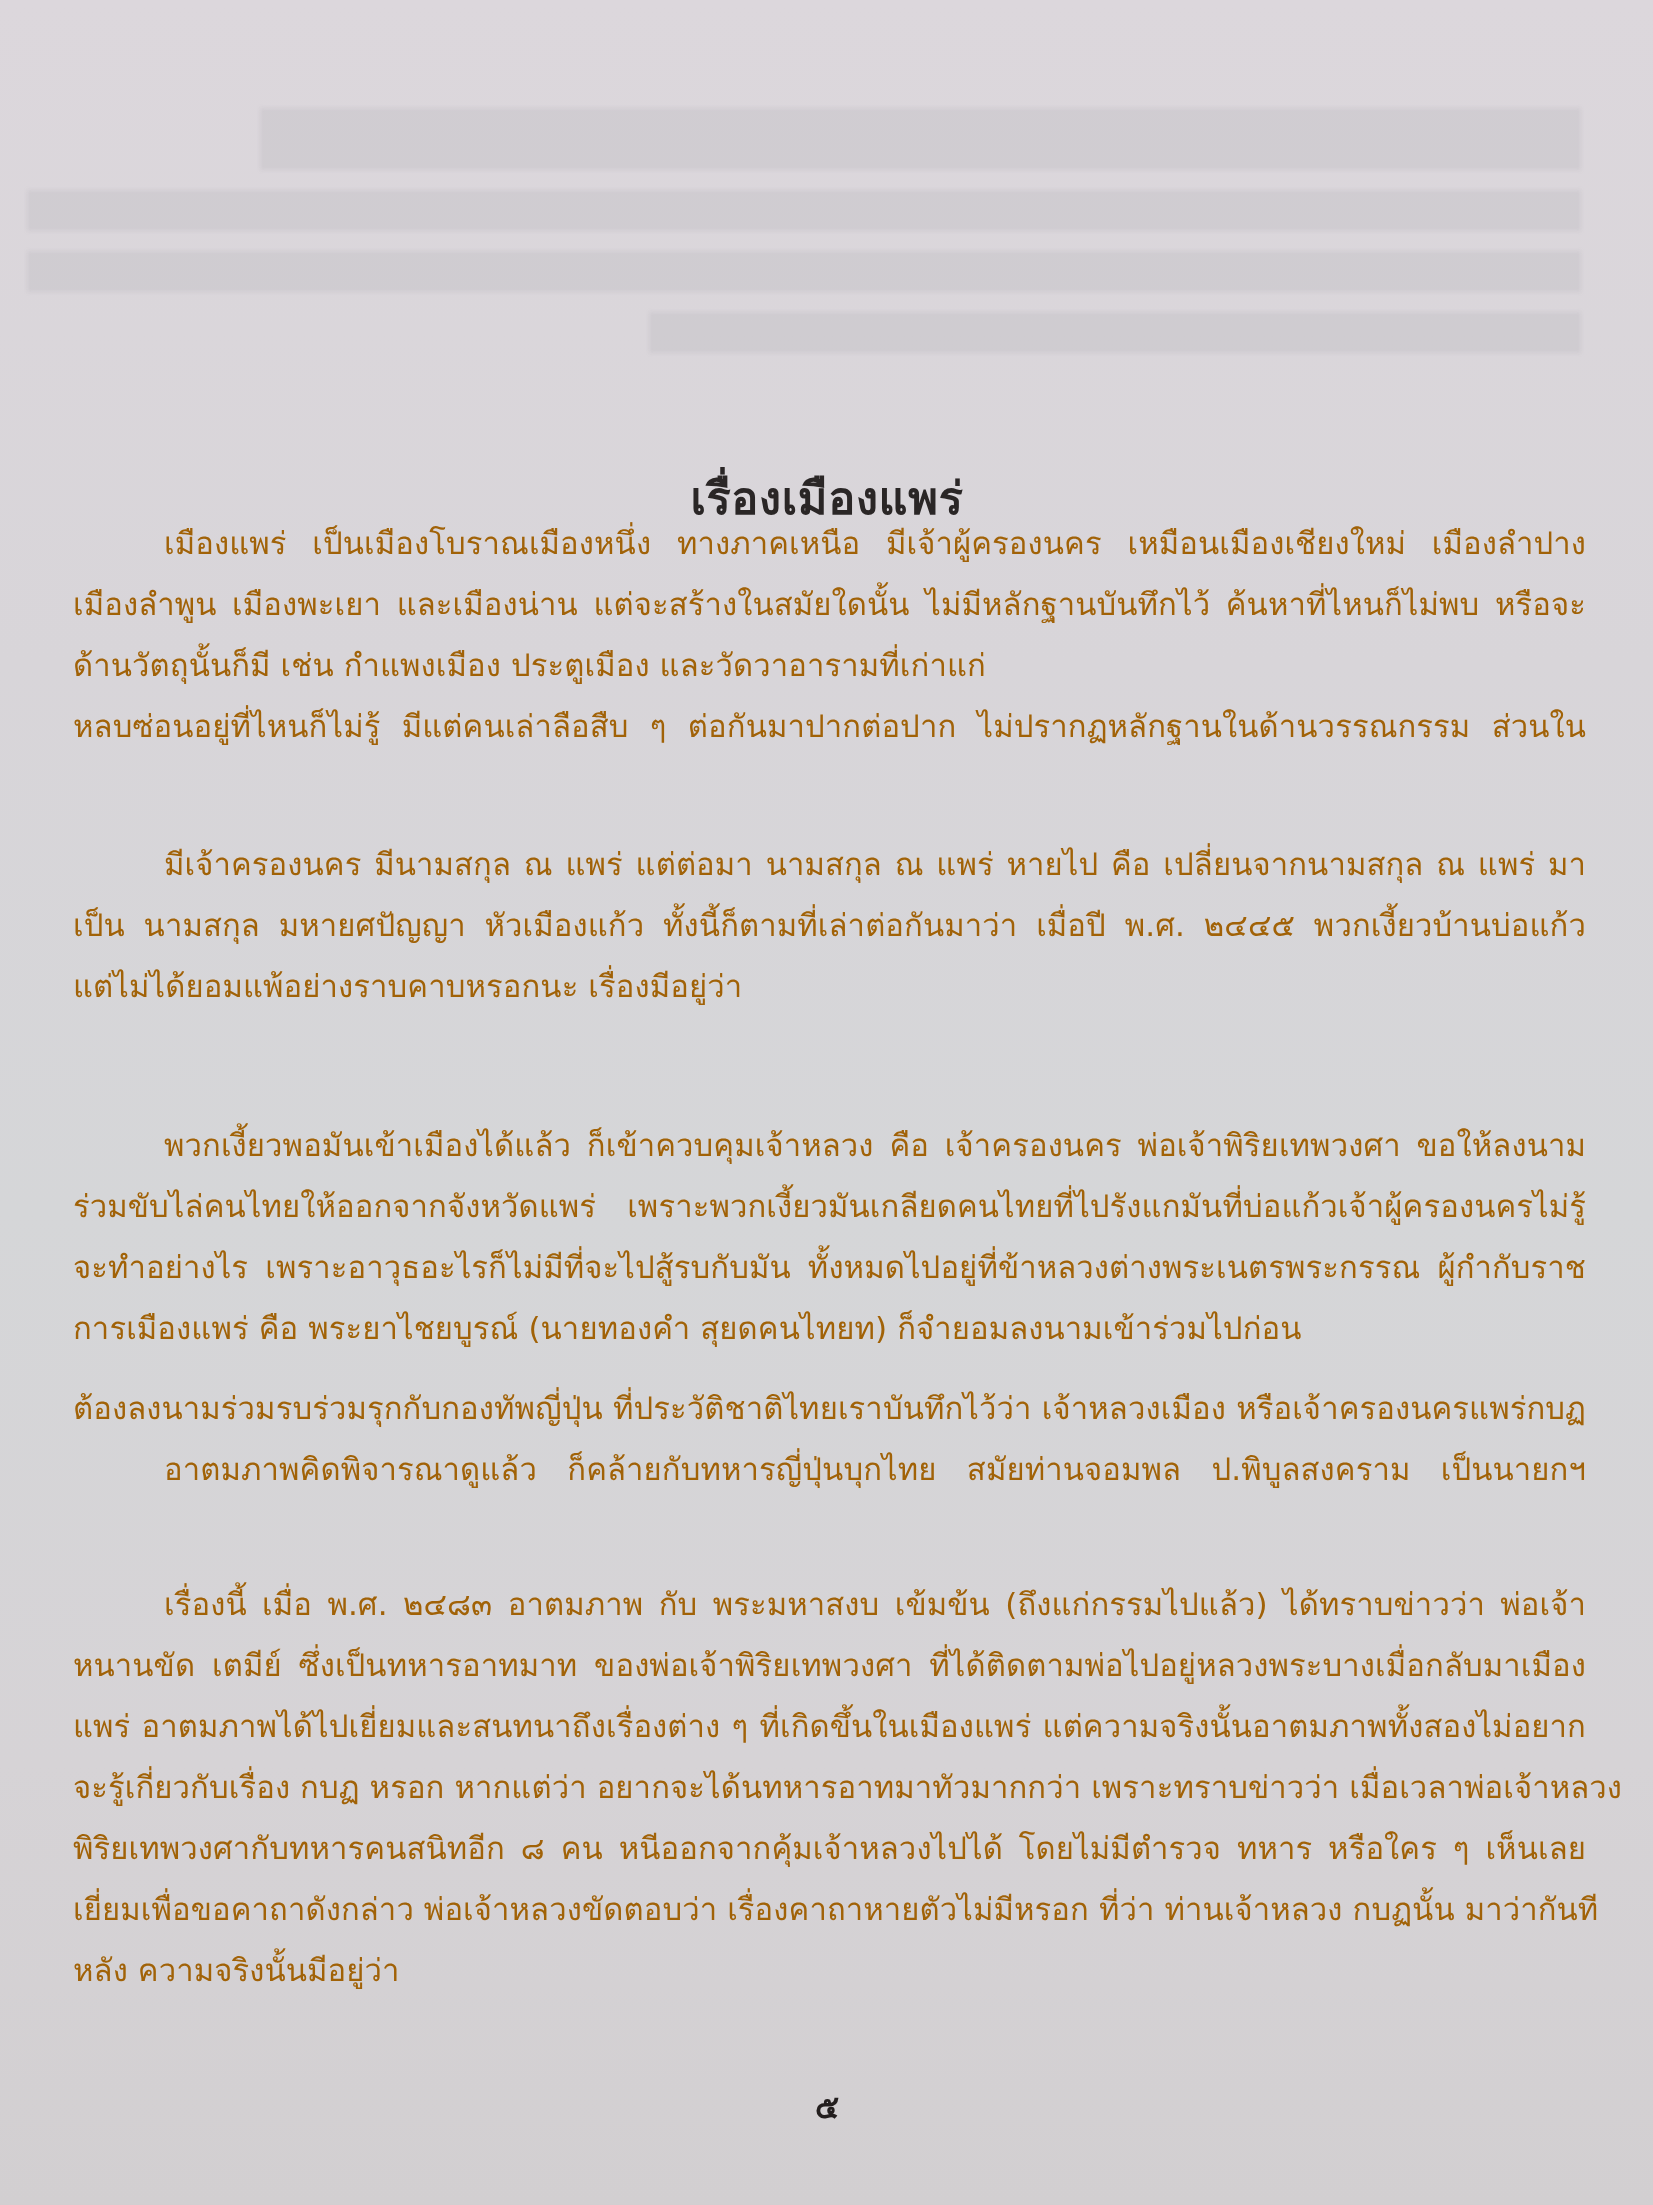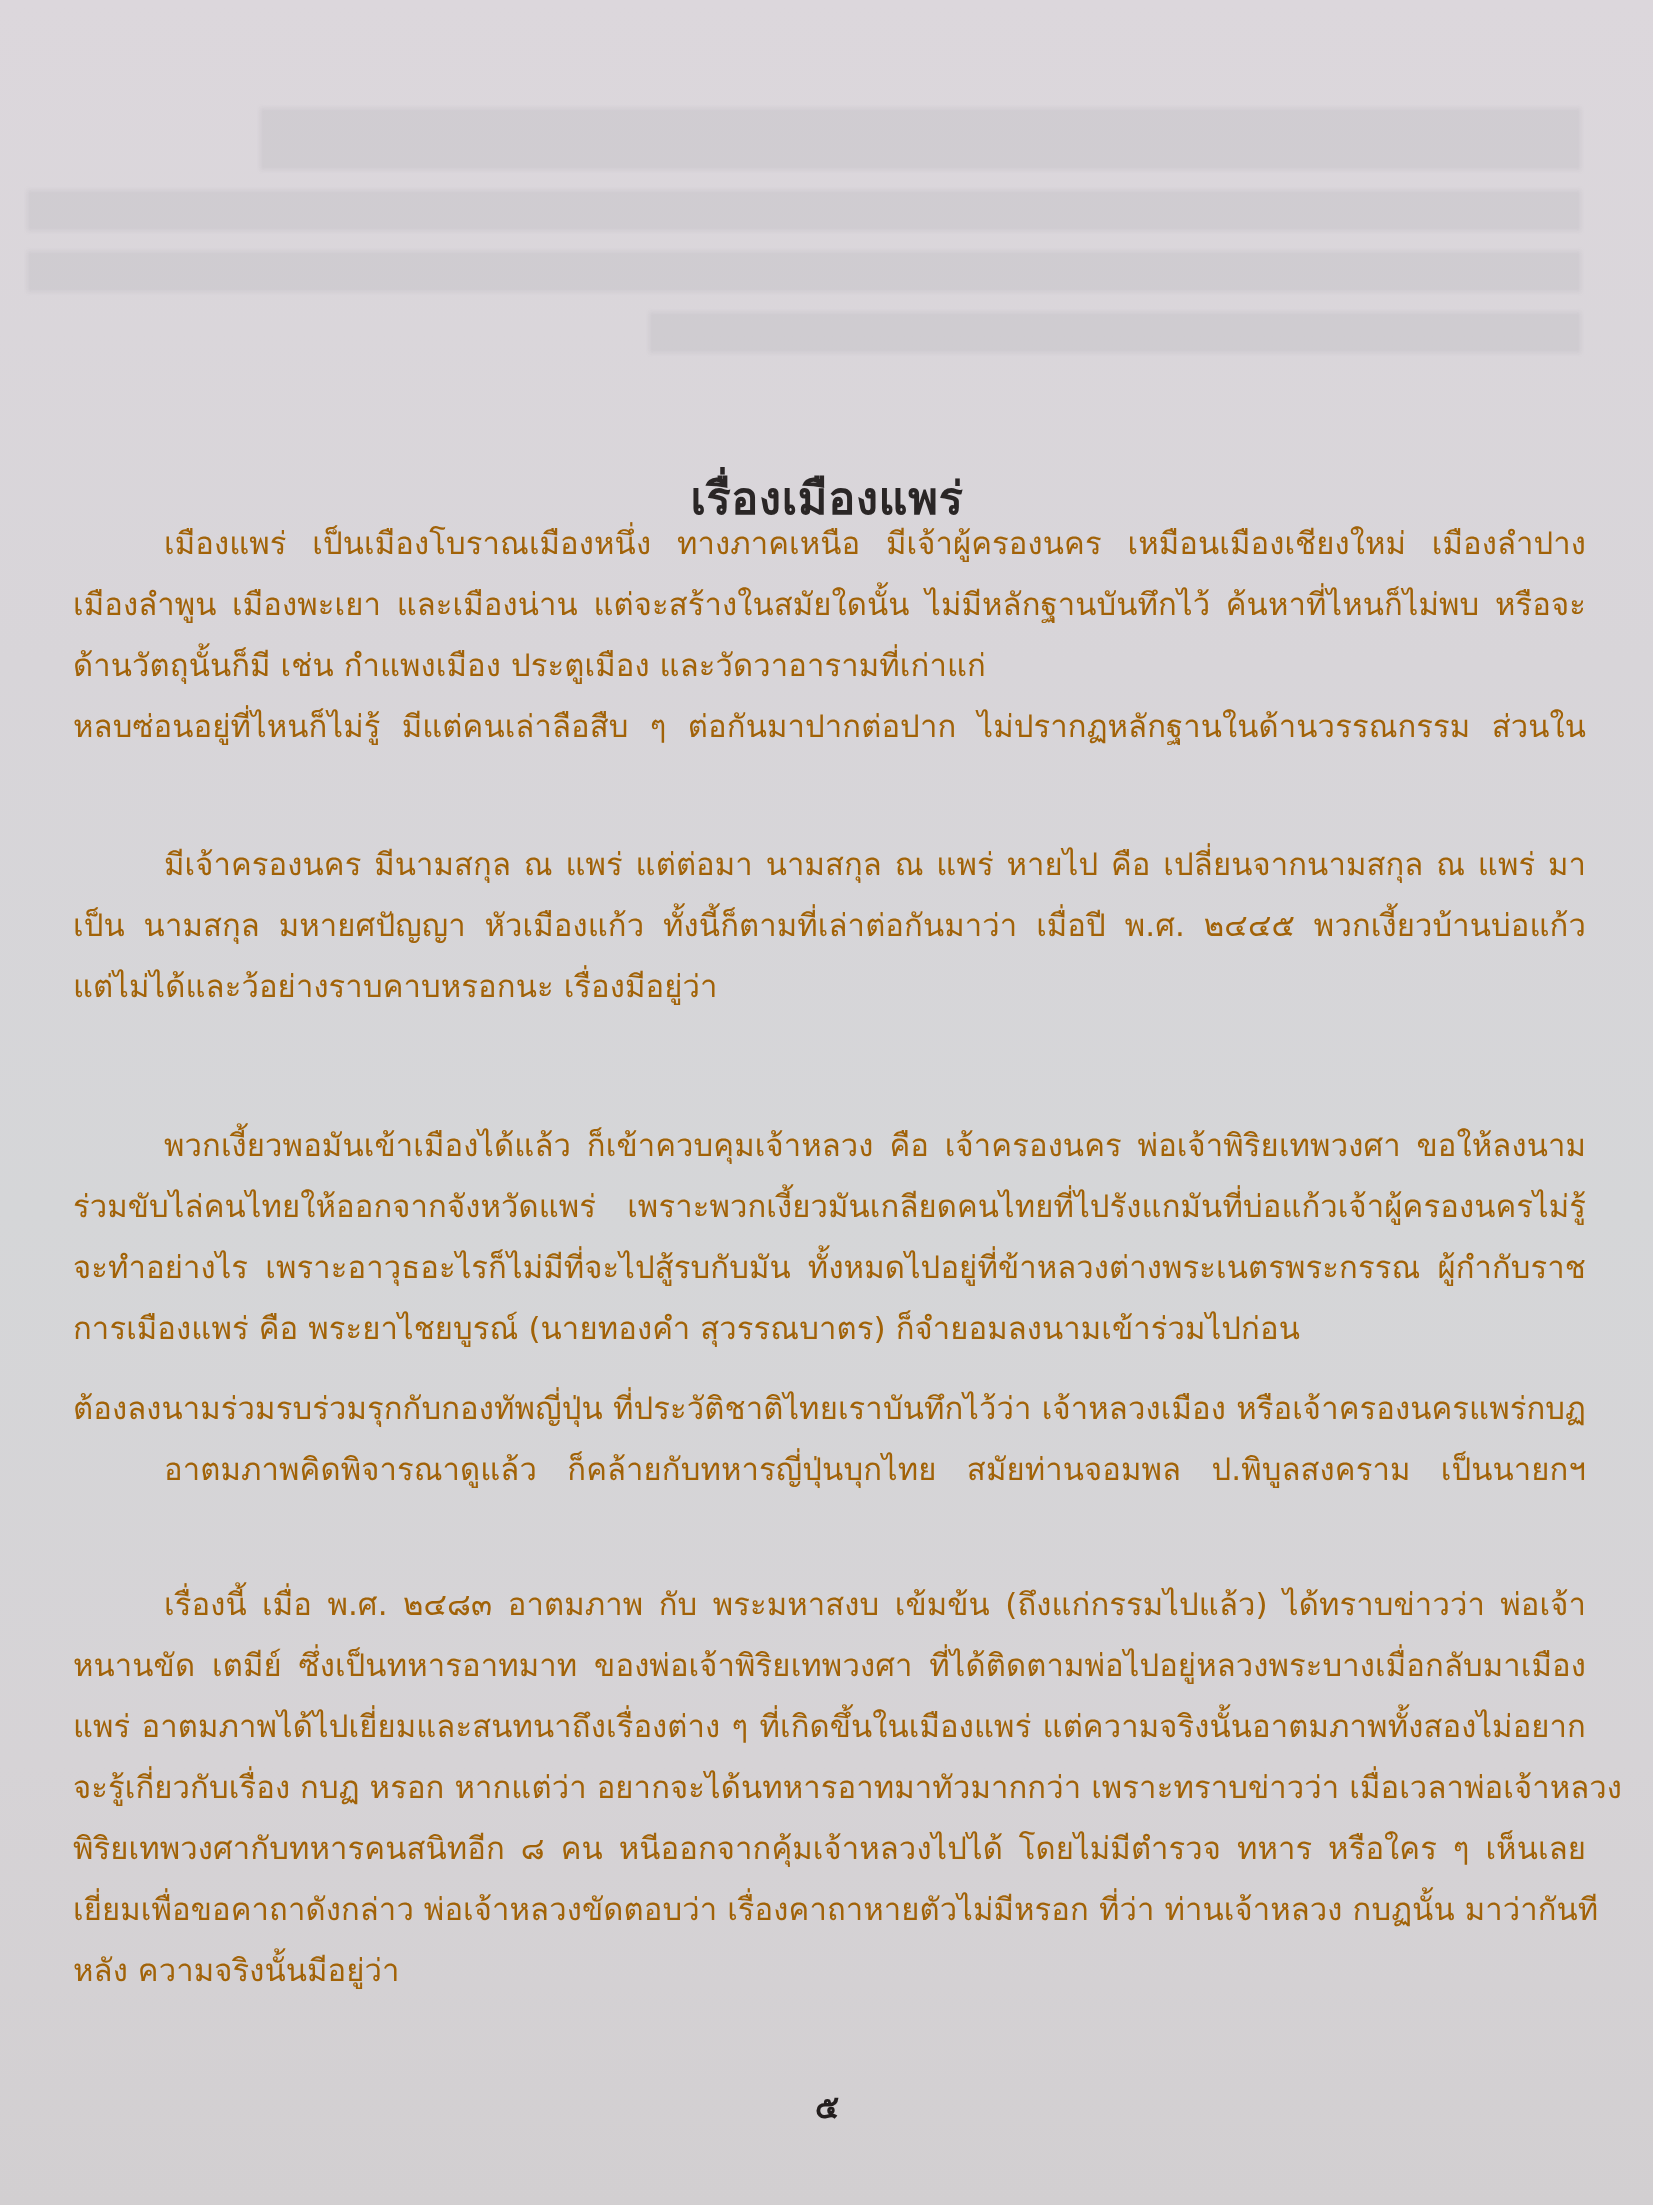--- a/index.html
+++ b/index.html
@@ -96,28 +96,28 @@
   <div class="para" style="top:513px;">
     <span class="line first">เมืองแพร่ เป็นเมืองโบราณเมืองหนึ่ง ทางภาคเหนือ มีเจ้าผู้ครองนคร เหมือนเมืองเชียงใหม่ เมืองลำปาง</span>
     <span class="line">เมืองลำพูน เมืองพะเยา และเมืองน่าน แต่จะสร้างในสมัยใดนั้น ไม่มีหลักฐานบันทึกไว้ ค้นหาที่ไหนก็ไม่พบ หรือจะ</span>
     <span class="line last">ด้านวัตถุนั้นก็มี เช่น กำแพงเมือง ประตูเมือง และวัดวาอารามที่เก่าแก่</span>
     <span class="line">หลบซ่อนอยู่ที่ไหนก็ไม่รู้ มีแต่คนเล่าลือสืบ ๆ ต่อกันมาปากต่อปาก ไม่ปรากฏหลักฐานในด้านวรรณกรรม ส่วนใน</span>
   </div>
 
   <div class="para" style="top:834px;">
     <span class="line first">มีเจ้าครองนคร มีนามสกุล ณ แพร่ แต่ต่อมา นามสกุล ณ แพร่ หายไป คือ เปลี่ยนจากนามสกุล ณ แพร่ มา</span>
     <span class="line">เป็น นามสกุล มหายศปัญญา หัวเมืองแก้ว ทั้งนี้ก็ตามที่เล่าต่อกันมาว่า เมื่อปี พ.ศ. ๒๔๔๕ พวกเงี้ยวบ้านบ่อแก้ว</span>
-    <span class="line last">แต่ไม่ได้และว้อย่างราบคาบหรอกนะ เรื่องมีอยู่ว่า</span>
+    <span class="line last">แต่ไม่ได้ยอมแพ้อย่างราบคาบหรอกนะ เรื่องมีอยู่ว่า</span>
   </div>
 
   <div class="para" style="top:1115px;">
     <span class="line first">พวกเงี้ยวพอมันเข้าเมืองได้แล้ว ก็เข้าควบคุมเจ้าหลวง คือ เจ้าครองนคร พ่อเจ้าพิริยเทพวงศา ขอให้ลงนาม</span>
     <span class="line">ร่วมขับไล่คนไทยให้ออกจากจังหวัดแพร่ เพราะพวกเงี้ยวมันเกลียดคนไทยที่ไปรังแกมันที่บ่อแก้วเจ้าผู้ครองนครไม่รู้</span>
     <span class="line">จะทำอย่างไร เพราะอาวุธอะไรก็ไม่มีที่จะไปสู้รบกับมัน ทั้งหมดไปอยู่ที่ข้าหลวงต่างพระเนตรพระกรรณ ผู้กำกับราช</span>
-    <span class="line last">การเมืองแพร่ คือ พระยาไชยบูรณ์ (นายทองคำ สุวรรณบาตร) ก็จำยอมลงนามเข้าร่วมไปก่อน</span>
+    <span class="line last">การเมืองแพร่ คือ พระยาไชยบูรณ์ (นายทองคำ สุยดคนไทยท) ก็จำยอมลงนามเข้าร่วมไปก่อน</span>
   </div>
 
   <div class="para" style="top:1378px;">
     <span class="line">ต้องลงนามร่วมรบร่วมรุกกับกองทัพญี่ปุ่น ที่ประวัติชาติไทยเราบันทึกไว้ว่า เจ้าหลวงเมือง หรือเจ้าครองนครแพร่กบฏ</span>
     <span class="line first">อาตมภาพคิดพิจารณาดูแล้ว ก็คล้ายกับทหารญี่ปุ่นบุกไทย สมัยท่านจอมพล ป.พิบูลสงคราม เป็นนายกฯ</span>
   </div>
 
   <div class="para" style="top:1574px;">
     <span class="line first">เรื่องนี้ เมื่อ พ.ศ. ๒๔๘๓ อาตมภาพ กับ พระมหาสงบ เข้มข้น (ถึงแก่กรรมไปแล้ว) ได้ทราบข่าวว่า พ่อเจ้า</span>
     <span class="line">หนานขัด เตมีย์ ซึ่งเป็นทหารอาทมาท ของพ่อเจ้าพิริยเทพวงศา ที่ได้ติดตามพ่อไปอยู่หลวงพระบางเมื่อกลับมาเมือง</span>

